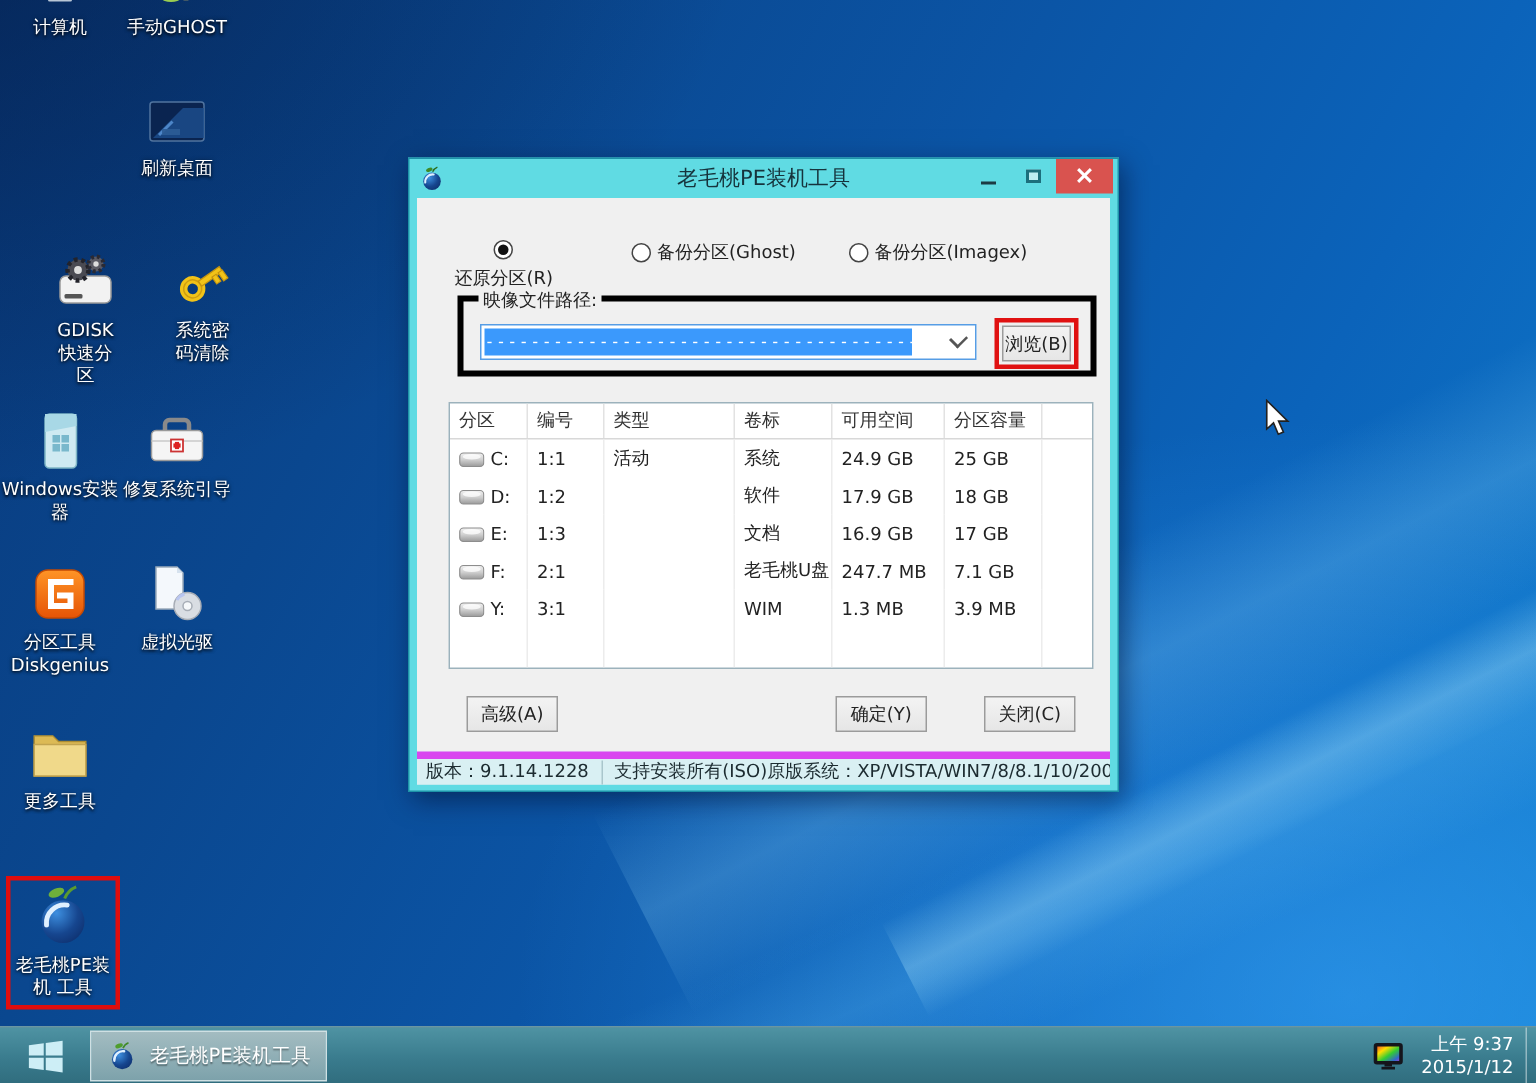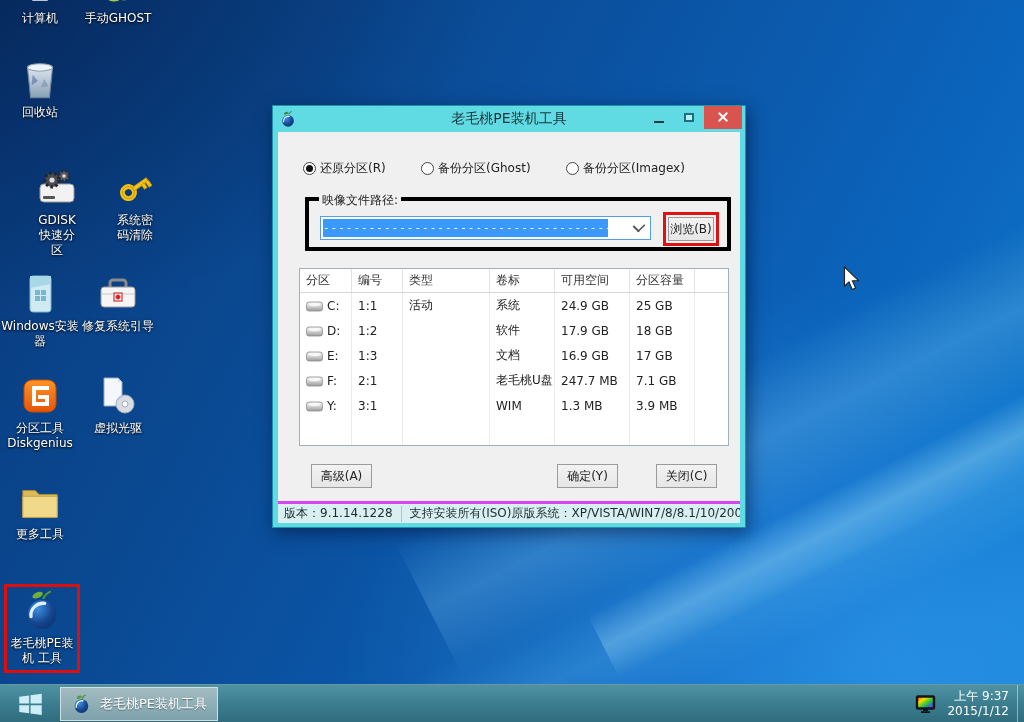--- a/index.html
+++ b/index.html
@@ -49,21 +49,21 @@
   .tb { width:30px; display:flex; align-items:center; justify-content:center; cursor:pointer; }
   .tb-min .bar { width:10px; height:2px; background:#1c3b44; margin-top:8px; }
   .tb-max .box { width:10px; height:9px; border:2px solid #1c6f7c; background:#bdeef2; }
   .tb-close { width:38px; background:#d9534f; position:relative; }
   .tb-close .x1,.tb-close .x2 { position:absolute; left:13px; top:10px; width:12px; height:2px; background:#fff; }
   .tb-close .x1 { transform:rotate(45deg); } .tb-close .x2 { transform:rotate(-45deg); }
   .client { position:absolute; left:5px; right:5px; top:26px; bottom:4px; background:#f0f0f0; font-size:12px; color:#222; }
 
   .radio-row { position:absolute; top:28px; left:25px; right:10px; height:16px; }
   .radio-opt { position:absolute; display:flex; align-items:center; gap:4px; cursor:pointer; white-space:nowrap; }
-  .ro-0 { left:0; } .ro-1 { left:118px; } .ro-2 { left:263px; }
+  .ro-0 { left:0;flex-direction:column; } .ro-1 { left:118px; } .ro-2 { left:263px; }
   .radio { width:13px; height:13px; border:1px solid #444; border-radius:50%; background:#fff; flex:0 0 auto; }
   .radio.sel::after { content:''; display:block; width:7px; height:7px; margin:2px; background:#111; border-radius:50%; }
 
   .group { position:absolute; left:27px; right:9px; top:65px; height:54px; border:4px solid #000000; }
   .group-label { position:absolute; top:-9px; left:10px; background:#f0f0f0; padding:0 3px; }
   .combo { position:absolute; left:11px; top:15px; width:331px; height:24px; background:#fff;
     border:1px solid #569de5; display:flex; align-items:center; cursor:pointer; }
   .combo-sel { margin-left:2px; width:285px; height:18px; background:#3b99fc; color:#fff;
     font-family:"DejaVu Sans Mono","Liberation Mono",monospace; font-size:11px; line-height:18px;
     overflow:hidden; white-space:nowrap; letter-spacing:1px; }
@@ -86,21 +86,21 @@
   .pfill { flex:1 1 auto; display:grid; grid-template-columns:52px 51px 87px 65px 75px 65px 1fr; }
   .pfill .td { border-right:1px solid #ececec; }
   .drv { margin-right:4px; flex:0 0 auto; }
 
   .btn-row { position:absolute; left:0; right:0; top:332px; height:24px; }
   .adv-btn { position:absolute; left:33px; width:61px; height:24px; }
   .ok-btn { position:absolute; left:279px; width:61px; height:24px; }
   .close-btn { position:absolute; left:378px; width:61px; height:24px; }
 
   .statusbar { position:absolute; left:0; right:0; bottom:0; height:22px; background:#d9f0f3;
-    border-top:3px solid #d946ef; display:flex; align-items:center; font-size:12px; color:#1c2b30; }
+    border-top:5px solid #d946ef; display:flex; align-items:center; font-size:12px; color:#1c2b30; }
   .sb-version { flex:0 0 auto; padding:0 8px 0 6px; }
   .sb-sep { width:1px; height:16px; background:#a9c6cc; }
   .sb-support { flex:1 1 auto; padding-left:8px; white-space:nowrap; overflow:hidden; }
 
   
   .taskbar { position:absolute; left:0; bottom:0; width:1024px; height:38px;
     background:linear-gradient(#4f93a3,#3a7c8e 55%,#306d7e); border-top:1px solid rgba(255,255,255,.28); }
   .start { position:absolute; left:0; top:0; width:60px; height:38px; display:flex; align-items:center; justify-content:center; cursor:pointer; }
   .task-item { position:absolute; left:60px; top:2px; width:158px; height:34px;
     border:1px solid #cfe0e3; background:linear-gradient(#a3bcc1,#7da2ab);
@@ -166,30 +166,30 @@
   <div class="dicon c2 r1">
     <div class="art">
       <svg width="40" height="40" viewBox="0 0 40 40">
           <rect x="8" y="14" width="24" height="16" rx="3" fill="#dfe6ee" stroke="#93a5ba"></rect>
           <ellipse cx="16" cy="31" rx="6" ry="2.4" fill="#9acd50"></ellipse>
           <ellipse cx="26" cy="30" rx="5" ry="2.2" fill="#f0d060"></ellipse>
         </svg>
     </div>
     <div class="lbl">手动GHOST</div>
   </div>
-  <div class="dicon c1 r2">
-    <div class="art">
-      <svg width="42" height="44" viewBox="0 0 40 42">
-          <path d="M8 9 L32 9 L29 38 L11 38 Z" fill="url(#bing)" stroke="#6e8298"></path>
-          <ellipse cx="20" cy="9" rx="12" ry="3.6" fill="#eef3f8" stroke="#8ba0b5"></ellipse>
-          <path d="M13 16 l5 6 -6 4 z" fill="#5f7fa8" opacity=".7"></path>
-          <path d="M24 20 l4 7 -7 1 z" fill="#748fb0" opacity=".6"></path>
-        </svg>
-    </div>
-    <div class="lbl">回收站</div>
+  <div class="dicon c2 r2">
+    <div class="art">
+      <svg width="44" height="40" viewBox="0 0 44 40">
+          <rect x="4" y="6" width="36" height="26" rx="2" fill="#0a2450" stroke="#51749f"></rect>
+          <path d="M6 30 L26 10 L40 10 L40 30 Z" fill="#1d4f8f" opacity=".8"></path>
+          <path d="M10 28 l9 -9" stroke="#4d86c8" stroke-width="2"></path>
+          <rect x="12" y="24" width="12" height="4" fill="#2c5c96" opacity=".9"></rect>
+        </svg>
+    </div>
+    <div class="lbl">刷新桌面</div>
   </div>
   <div class="dicon c1 r3">
     <div class="art">
       <svg width="44" height="44" viewBox="0 0 44 44">
           <rect x="5" y="18" width="34" height="18" rx="4" fill="#f2f2f2" stroke="#9a9a9a"></rect>
           <rect x="8" y="30" width="12" height="3" rx="1" fill="#555"></rect>
           <circle cx="17" cy="14" r="7" fill="#4a4a52" stroke="#23232a" stroke-width="3" stroke-dasharray="2.5 2.5"></circle>
           <circle cx="17" cy="14" r="2.6" fill="#ddd"></circle>
           <circle cx="29" cy="10" r="5" fill="#5a5a64" stroke="#2a2a33" stroke-width="2.6" stroke-dasharray="2 2"></circle>
           <circle cx="29" cy="10" r="1.8" fill="#ddd"></circle>

